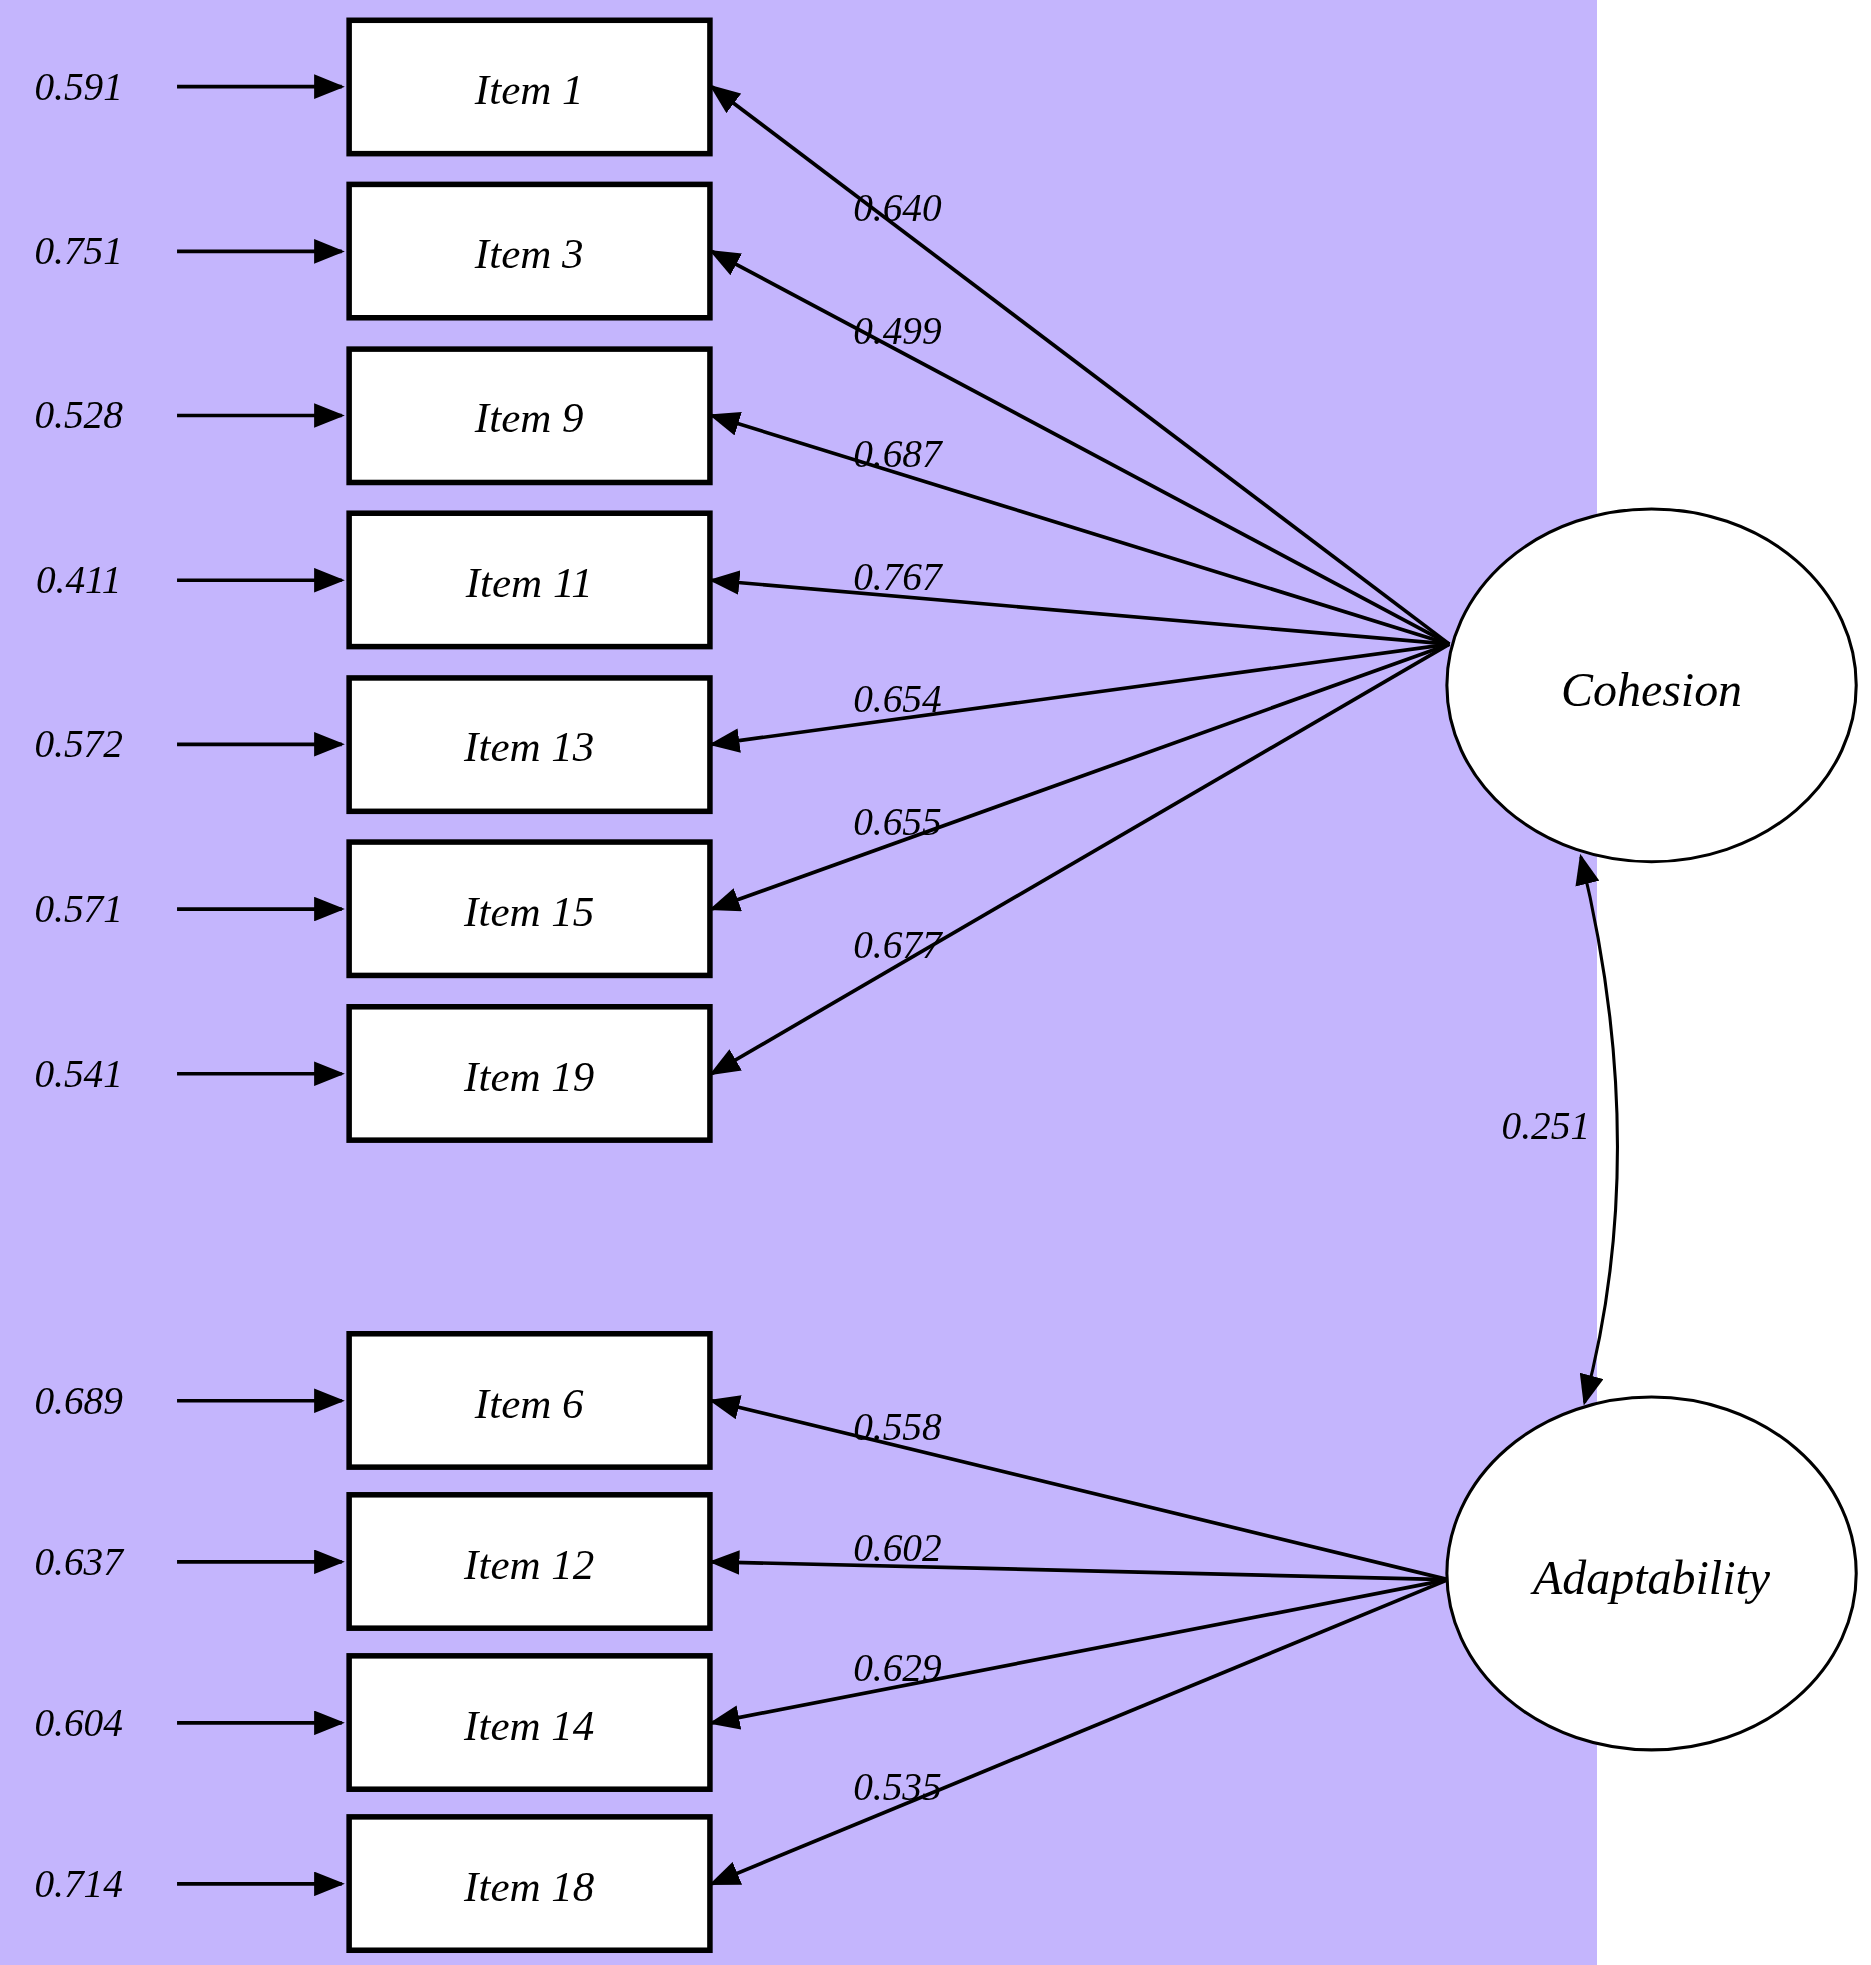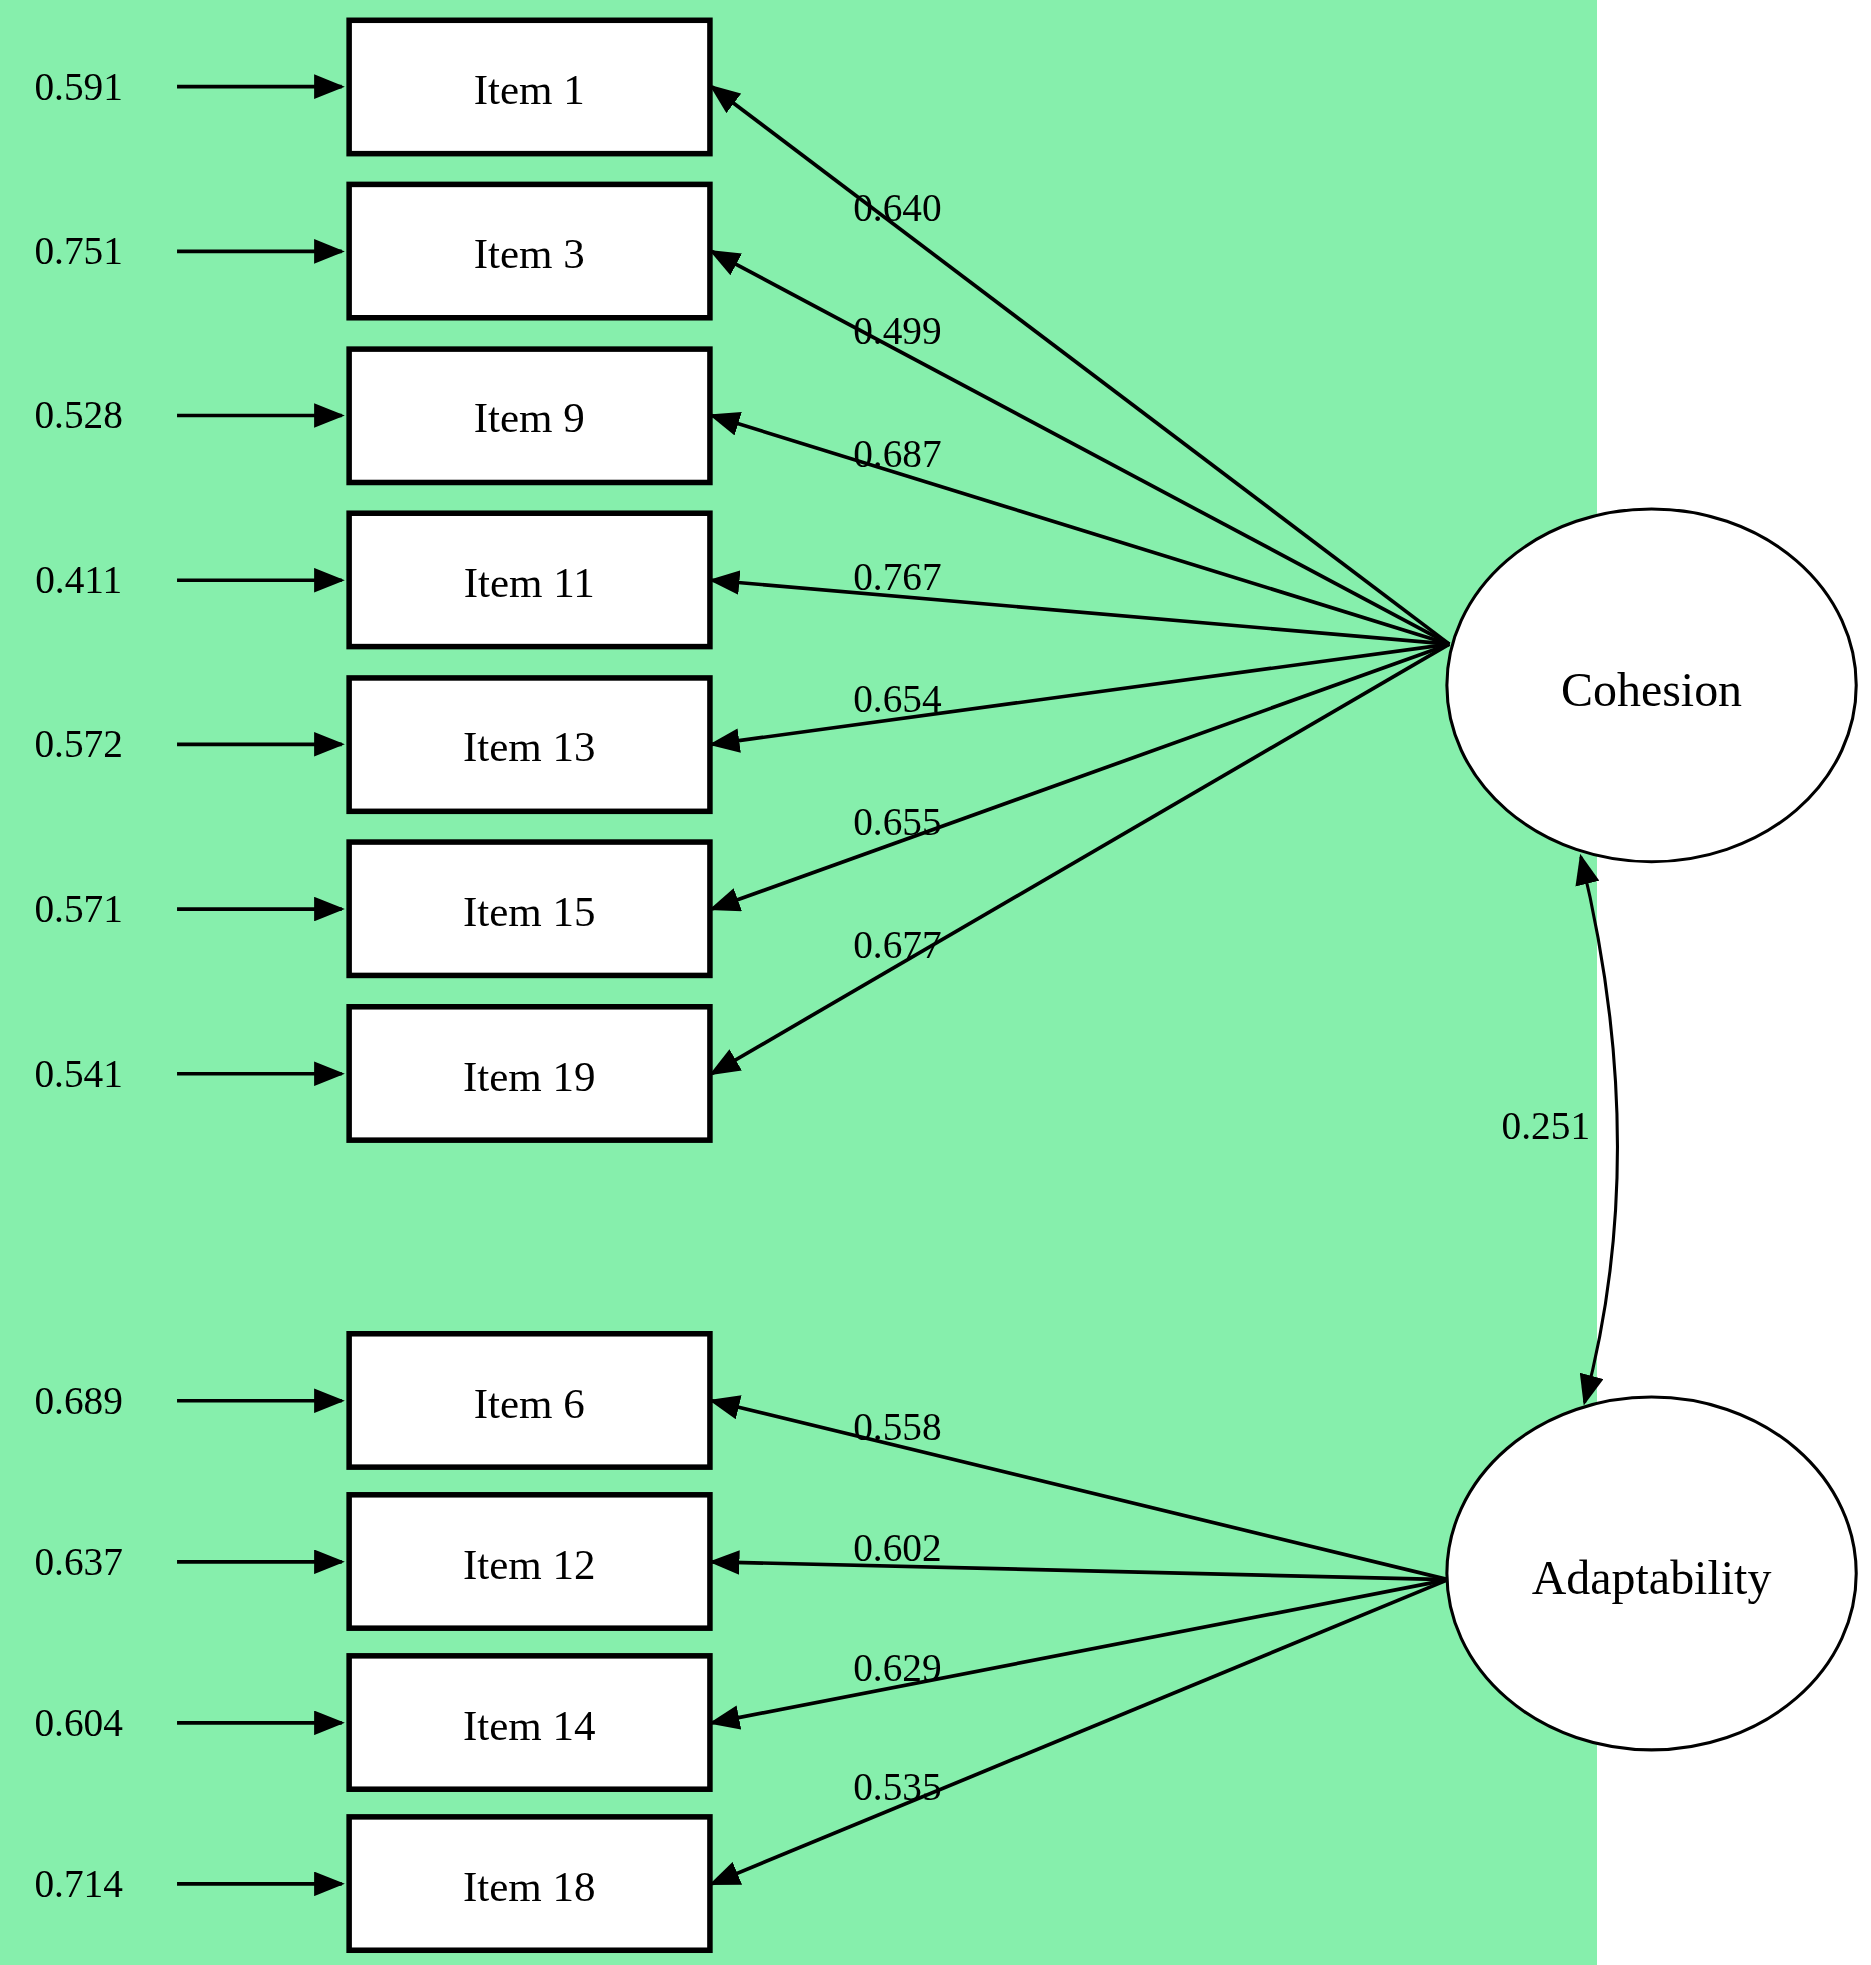--- a/index.html
+++ b/index.html
@@ -3,21 +3,22 @@
 <meta charset="utf-8">
 <style>
   html, body {
     margin: 0;
     padding: 0;
     background: #ffffff;
   }
   .canvas {
     width: 1597px;
     height: 1965px;
-    background: #86efac;
+    background: #c4b5fd;
+    font-style: italic;
   }
   svg { display: block; }
   text {
     font-family: "Liberation Serif", "DejaVu Serif", serif;
     fill: #000000;
   }
   .err-label, .load-label, .corr-label { font-size: 64px; }
   .item-label { font-size: 70px; }
   .factor-label { font-size: 78px; }
   .box {

